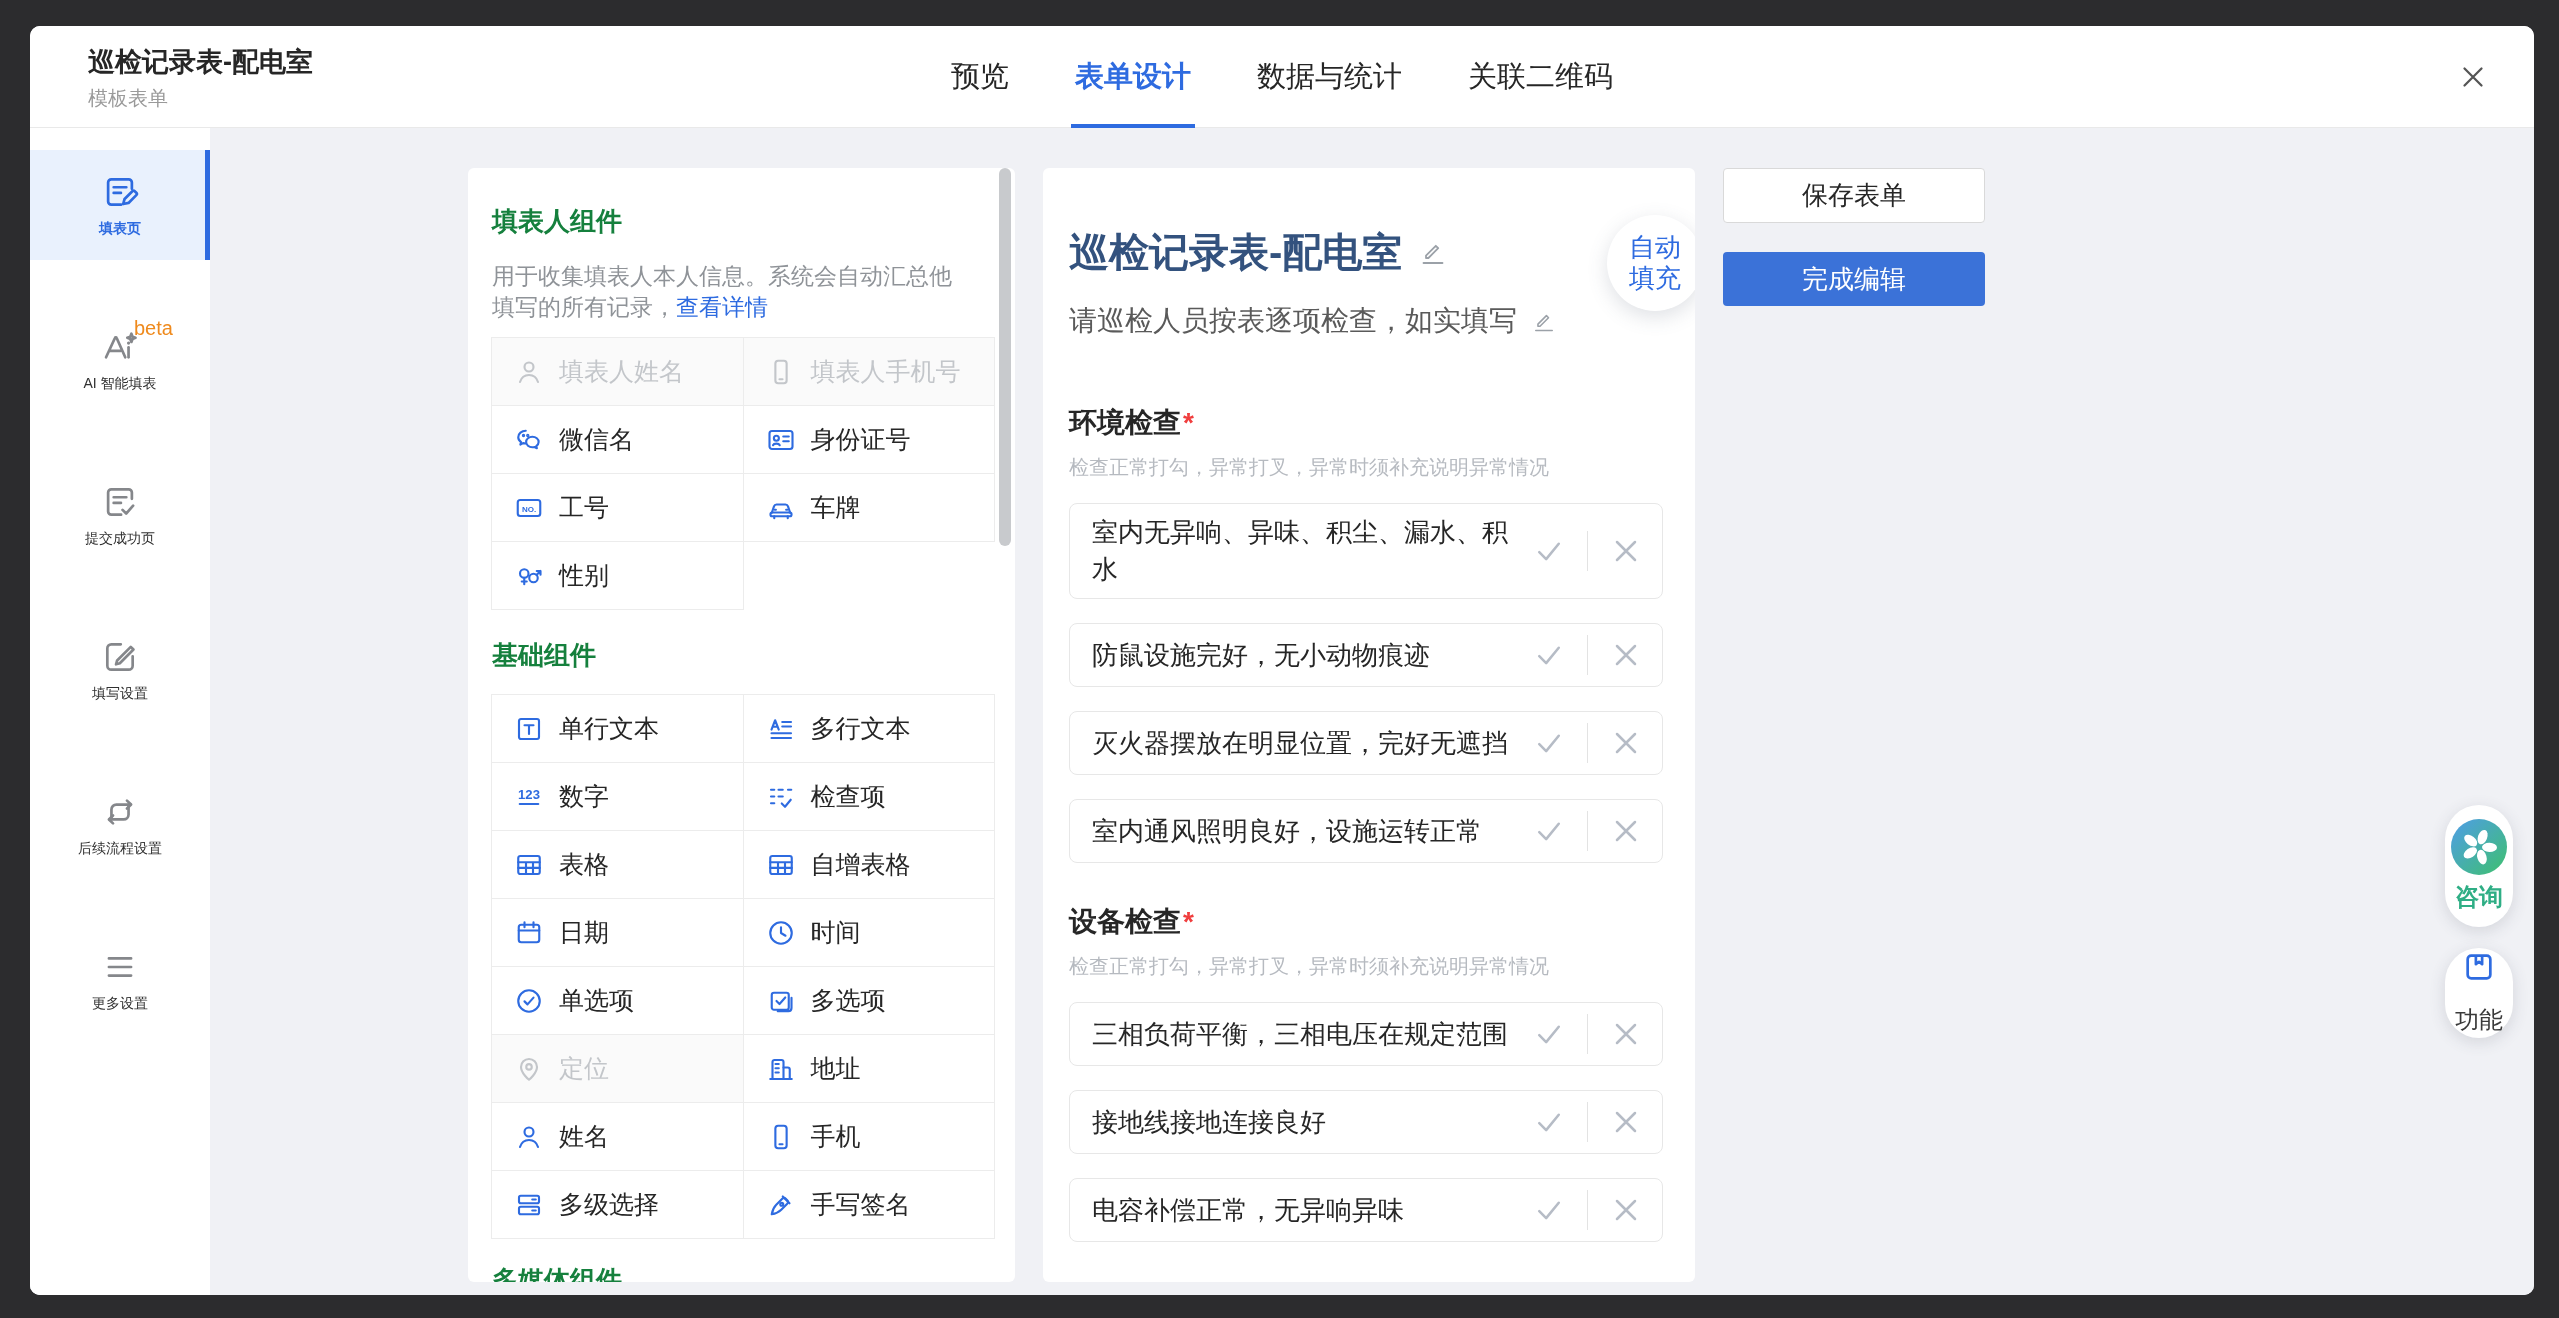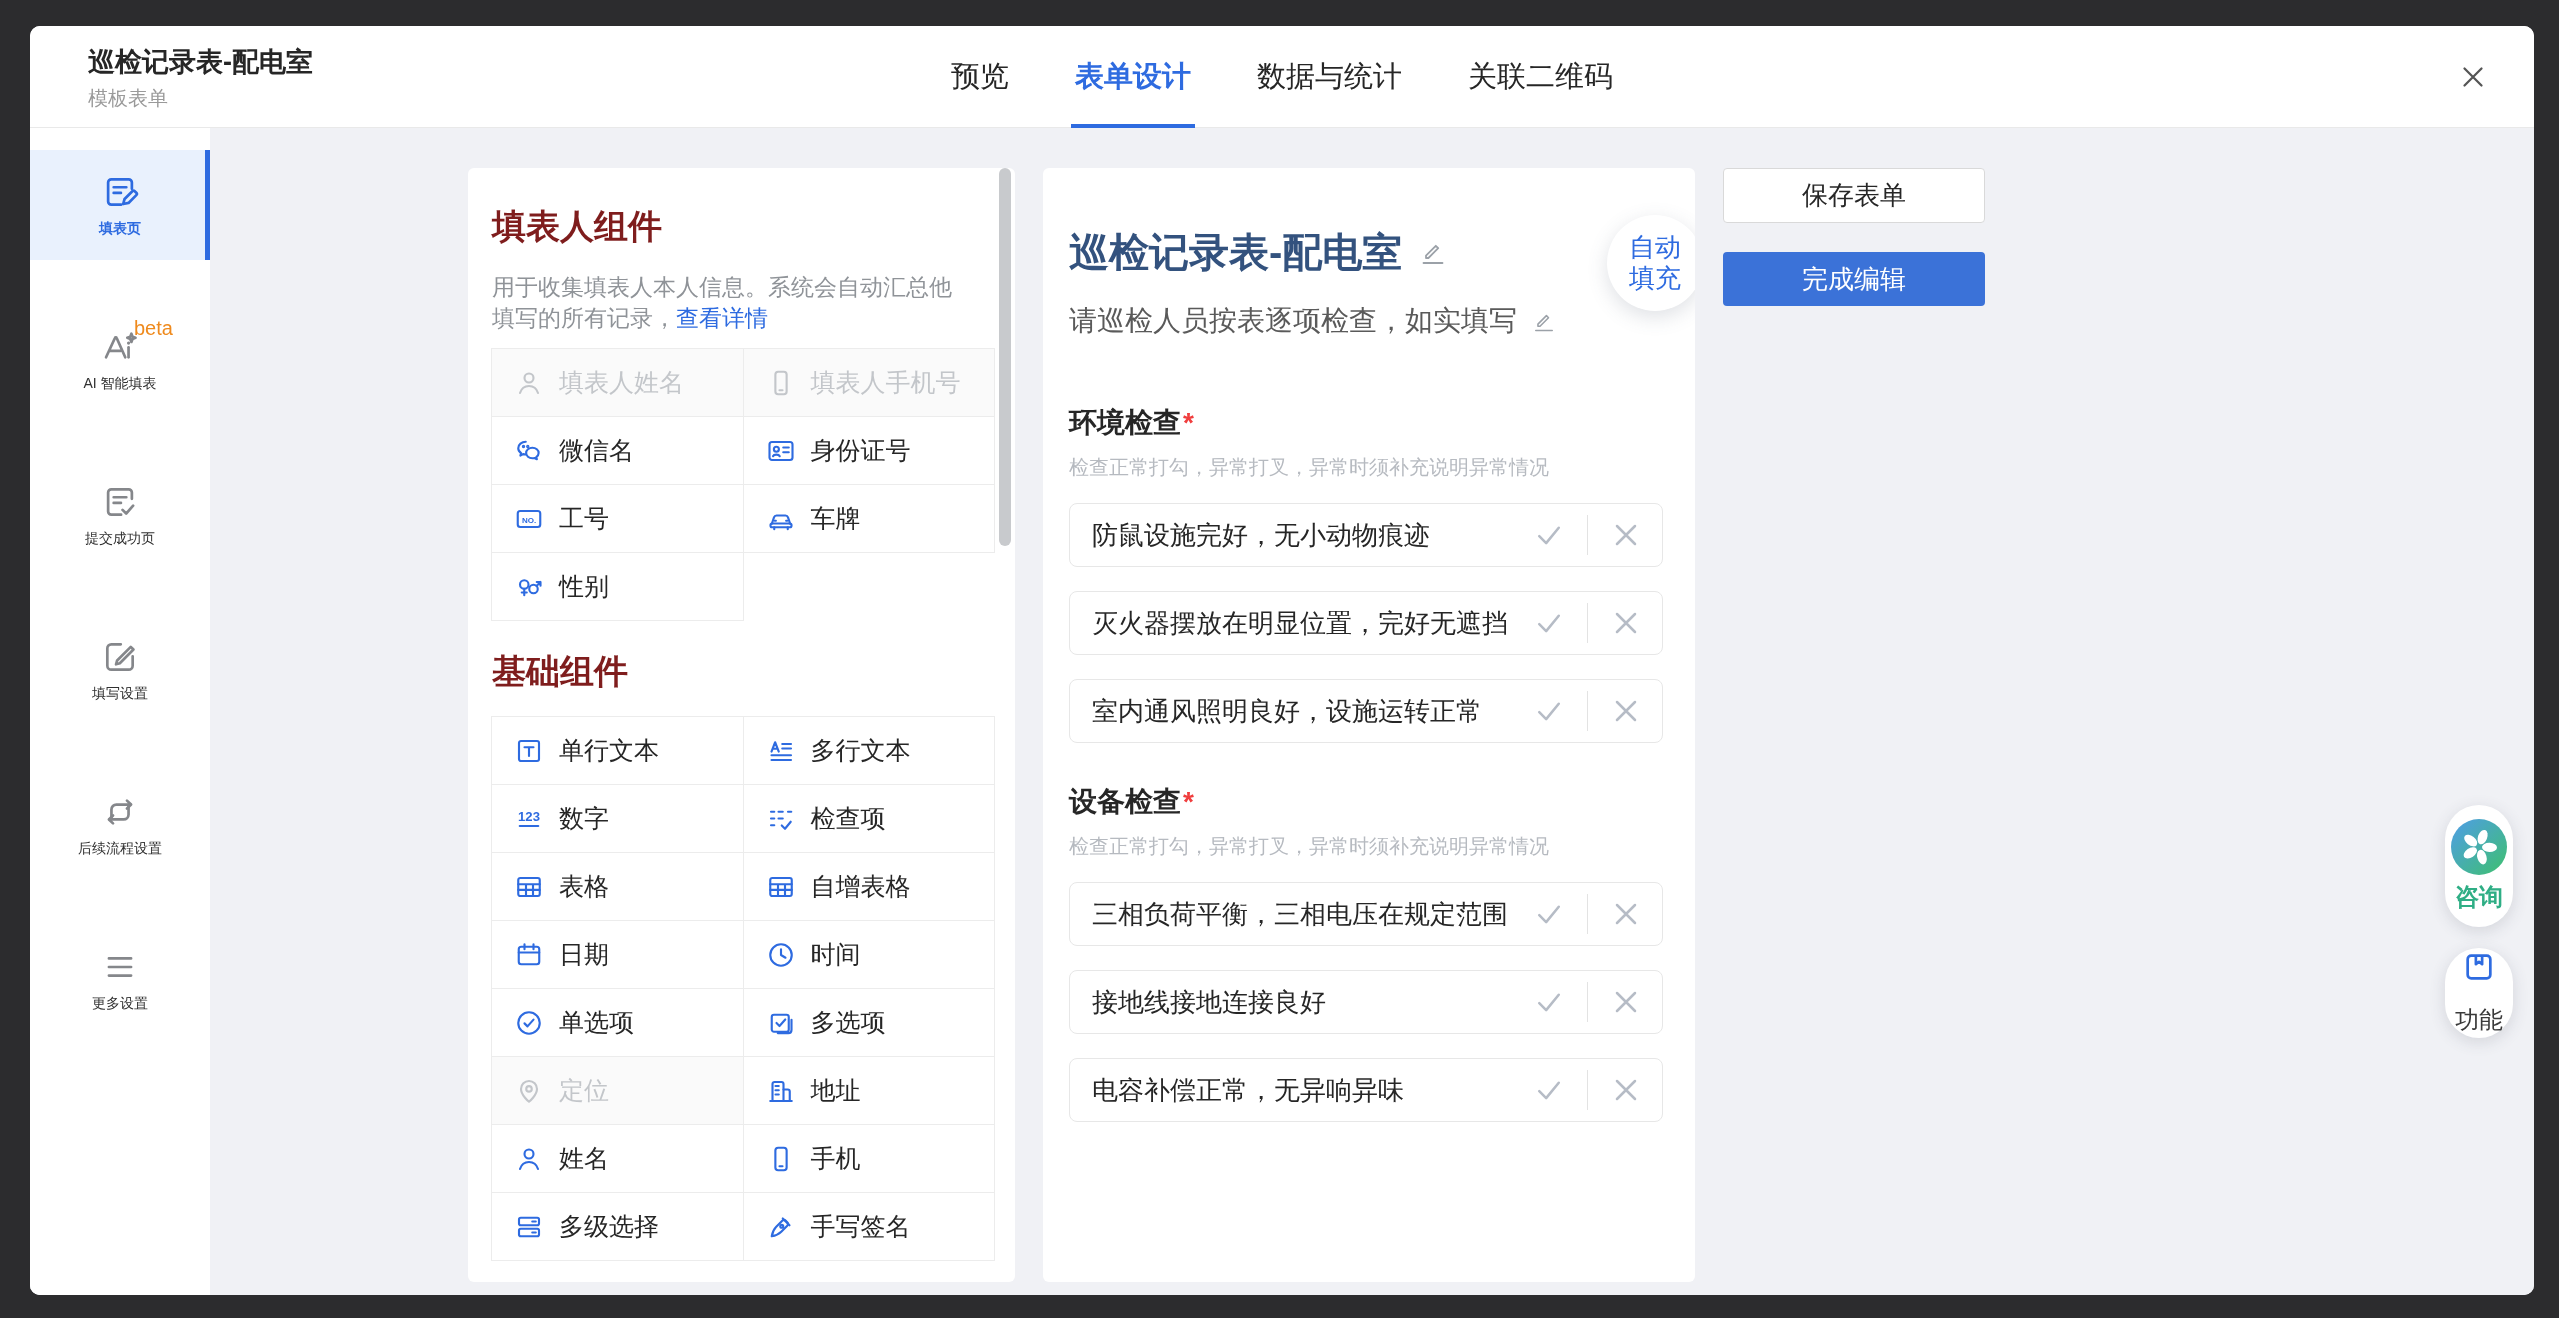--- a/index.html
+++ b/index.html
@@ -37,21 +37,21 @@
   .side-item.active .s-ic { color:#2e6be0; }
   .side-item.active .s-lb { color:#2e6be0; font-weight:bold; }
   .side-badge { position:absolute; left:104px; top:12px; color:#ef8a1d; font-size:20px; }
 
   
   .main { flex:1; position:relative; min-width:0; }
 
   
   .panel { position:absolute; left:258px; top:40px; width:547px; height:1114px; background:#fff;
            border-radius:6px; overflow:hidden; padding:36px 20px 0 24px; }
-  .panel-h { font-size:34px; font-weight:bold; color:#7f1d1d; margin-bottom:22px; }
+  .panel-h { font-size:26px; font-weight:bold; color:#15803d; margin-bottom:22px; }
   .panel-desc { font-size:23px; color:#8f9398; line-height:31px; width:470px; margin-bottom:15px; }
   .panel-desc a { color:#2e6be0; text-decoration:none; cursor:pointer; }
   .cgrid { width:503px; display:grid; grid-template-columns:1fr 1fr; }
   .cgrid .cell { height:69px; border:1px solid #ececec; margin:-1px 0 0 -1px; display:flex;
                  align-items:center; padding-left:22px; gap:15px; font-size:25px; color:#262626;
                  background:#fff; cursor:pointer; }
   .cgrid .cell .c-ic { width:30px; height:30px; color:#2e6be0; flex:0 0 30px; }
   .cgrid .cell.disabled { background:#fafafa; color:#c3c6ca; cursor:default; }
   .cgrid .cell.disabled .c-ic { color:#c3c6ca; }
   .sec-gap1 { margin-top:28px; }
@@ -443,20 +443,36 @@
         </div>
         <div class="autofill">
           <span>自动</span>
           <span>填充</span>
         </div>
         <div id="cv-sections">
             <div class="cv-section">
               <div class="sec-title">环境检查<span class="req">*</span></div>
               <div class="sec-sub">检查正常打勾，异常打叉，异常时须补充说明异常情况</div>
               <div class="chk-list">
+                <div class="chk-item tall">
+                  <div class="chk-text">室内无异响、异味、积尘、漏水、积水</div>
+                  <div class="chk-ctrls">
+                    <span class="mk">
+                      <svg viewBox="0 0 24 24" fill="none" stroke="currentColor" stroke-width="1.7" stroke-linecap="round" stroke-linejoin="round">
+                        <path d="M5.5 12.8l4.6 4.6 8.4-10.2"></path>
+                      </svg>
+                    </span>
+                    <span class="chk-div"></span>
+                    <span class="mk">
+                      <svg viewBox="0 0 24 24" fill="none" stroke="currentColor" stroke-width="1.7" stroke-linecap="round" stroke-linejoin="round">
+                        <path d="M6 6l12 12M18 6L6 18"></path>
+                      </svg>
+                    </span>
+                  </div>
+                </div>
                 <div class="chk-item">
                   <div class="chk-text">防鼠设施完好，无小动物痕迹</div>
                   <div class="chk-ctrls">
                     <span class="mk">
                       <svg viewBox="0 0 24 24" fill="none" stroke="currentColor" stroke-width="1.7" stroke-linecap="round" stroke-linejoin="round">
                         <path d="M5.5 12.8l4.6 4.6 8.4-10.2"></path>
                       </svg>
                     </span>
                     <span class="chk-div"></span>
                     <span class="mk">

